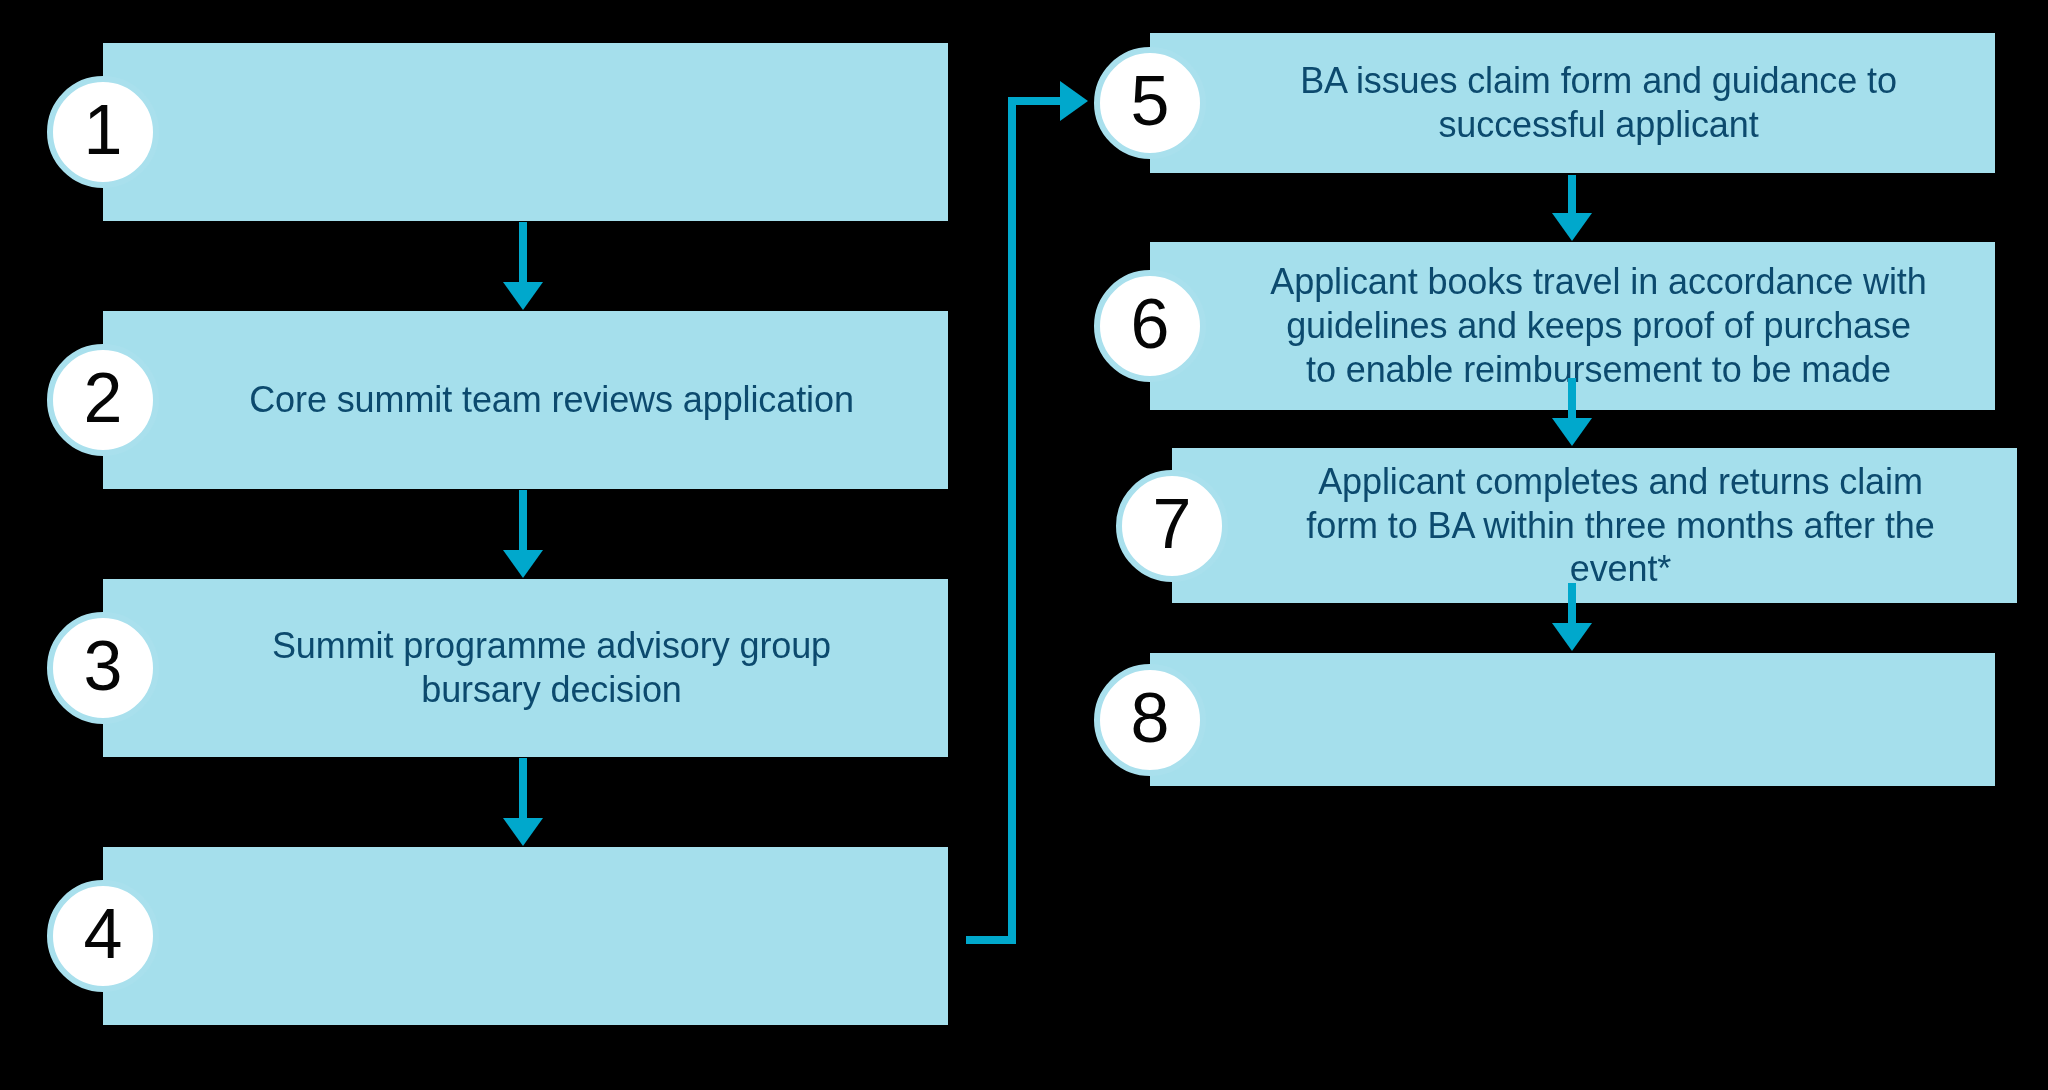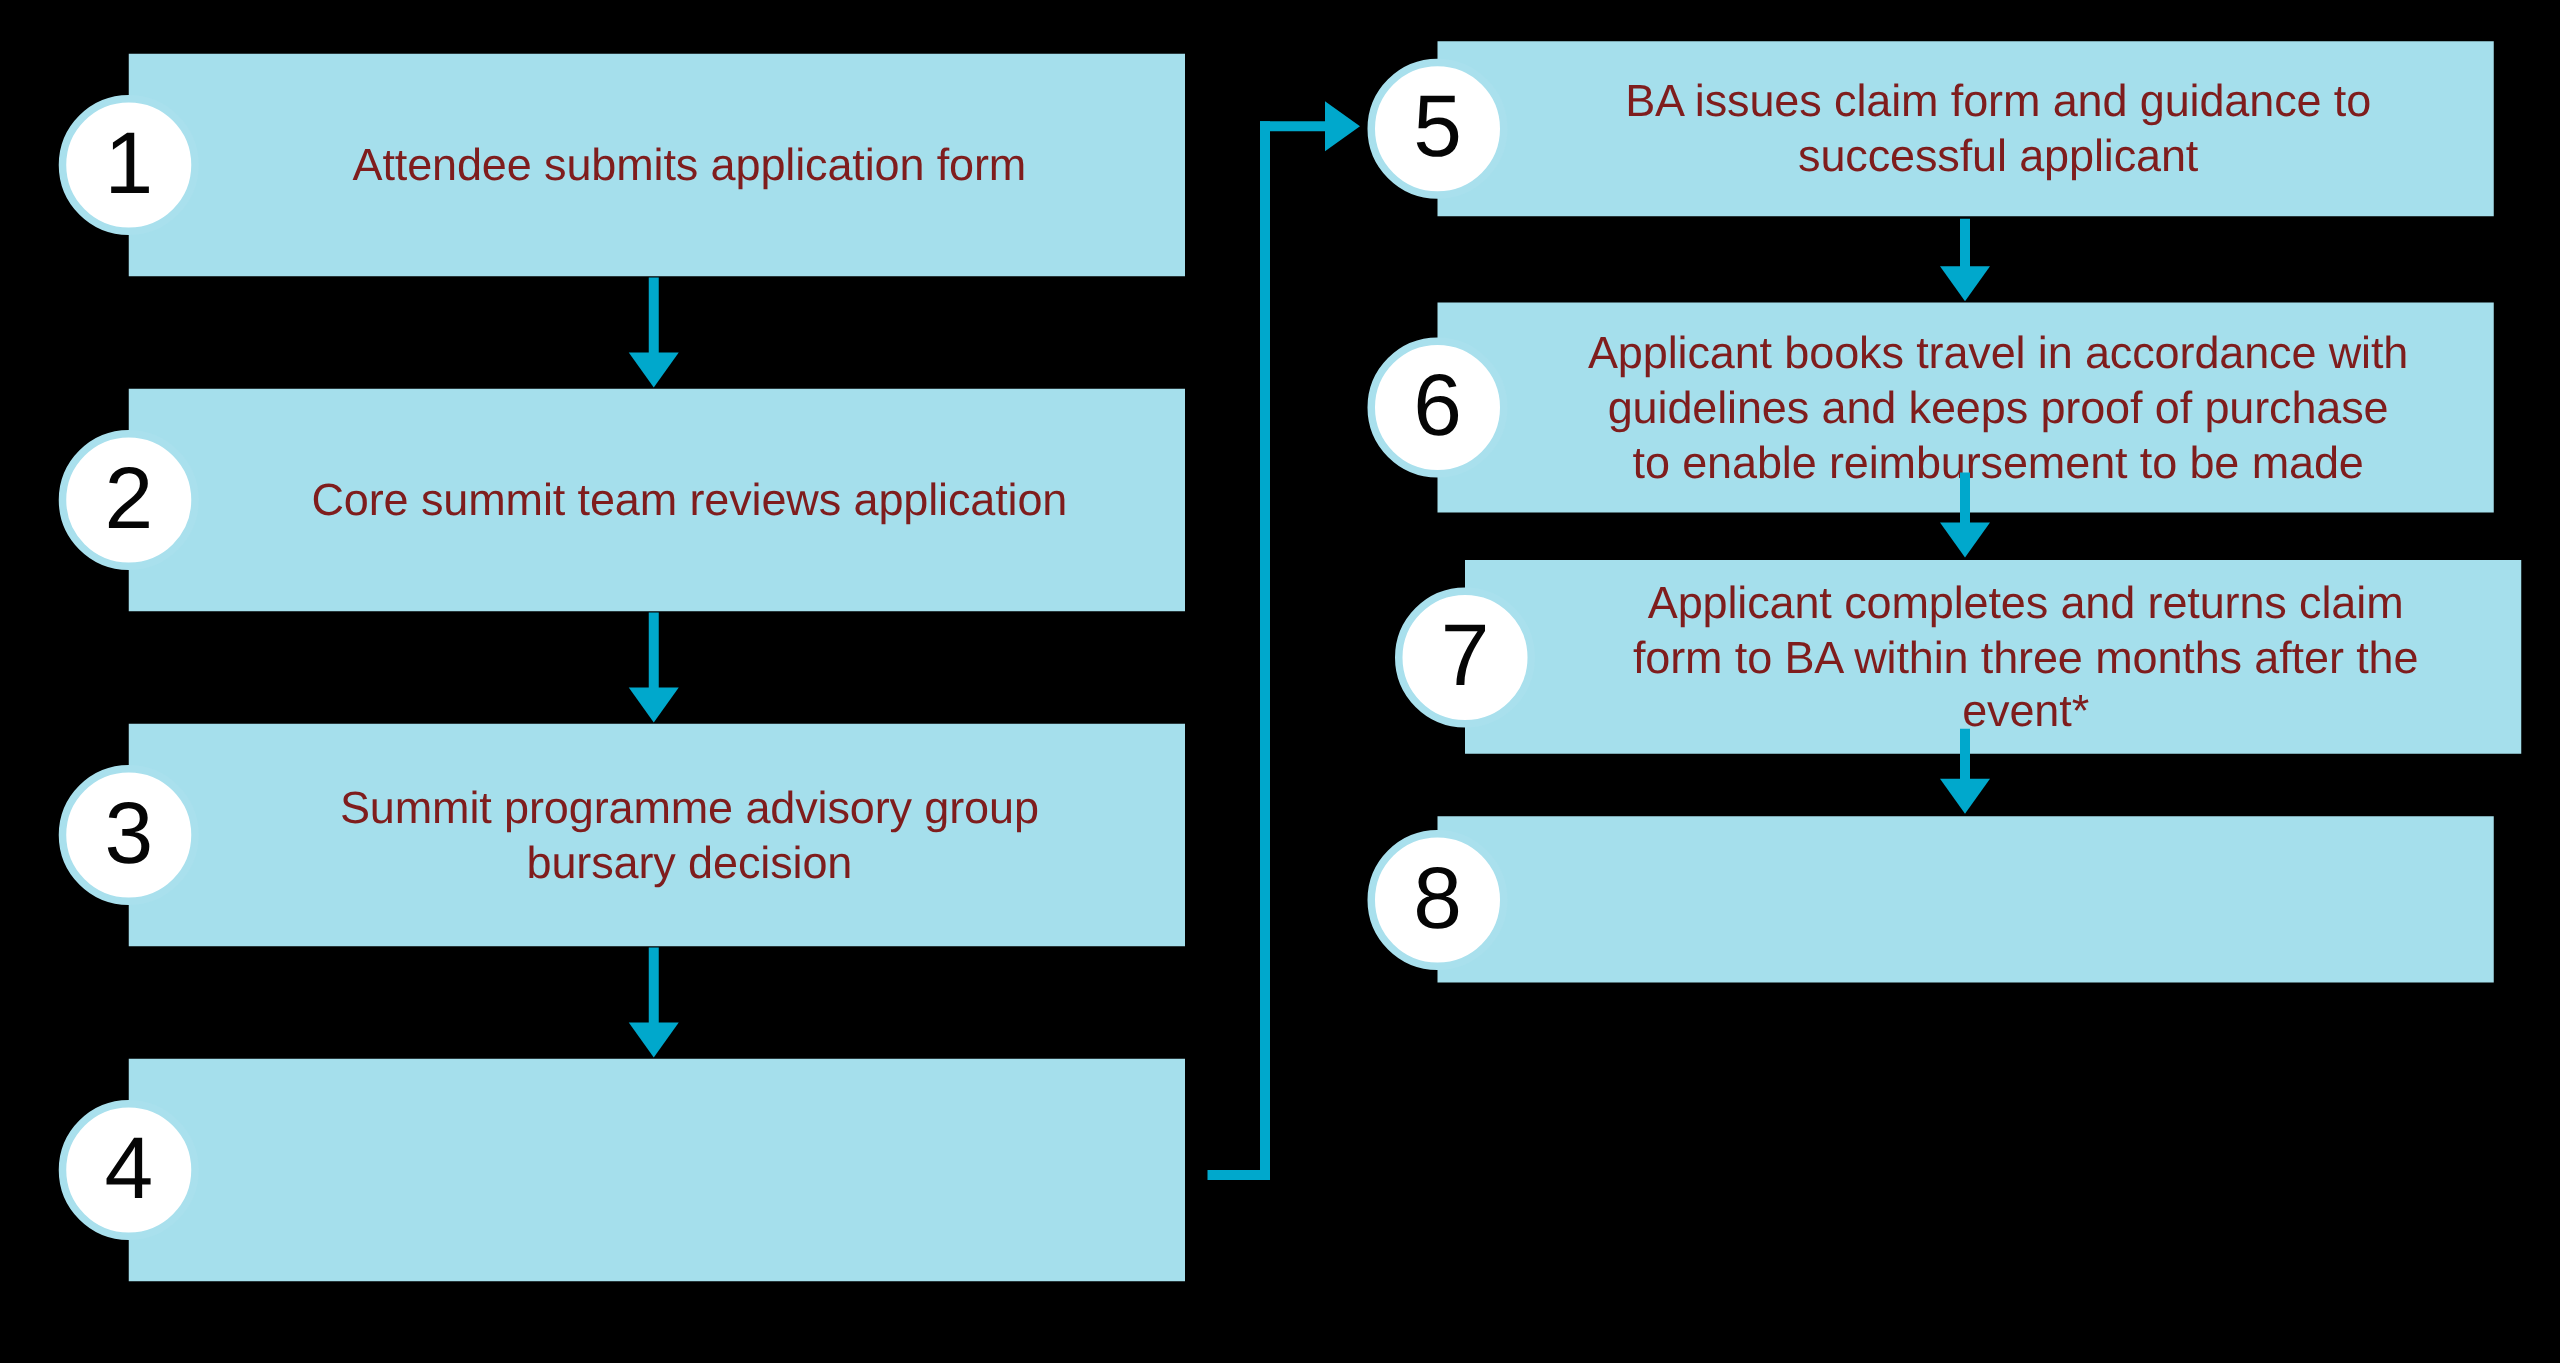--- a/index.html
+++ b/index.html
@@ -17,21 +17,21 @@
     font-family: "Liberation Sans", sans-serif;
   }
   .step {
     position: absolute;
     box-sizing: border-box;
     display: flex;
     align-items: center;
     justify-content: center;
   }
   .step-text {
-    color: #7f1d1d;
+    color: #0c4a6e;
     font-size: 36px;
     line-height: 1.22;
     text-align: center;
     padding-left: 78px;
     padding-right: 26px;
     letter-spacing: -0.1px;
     white-space: pre-line;
   }
   .step-badge {
     position: absolute;
@@ -91,21 +91,20 @@
     border-bottom: 20px solid transparent;
     border-left: 28px solid #00a8cc;
   }
 </style>
 </head>
 <body>
 
 <div id="canvas">
 
   <div class="step" style="left:103px; top:43px; width:845px; height:178px; background:#a5dfec;">
-    <div class="step-text">Attendee submits application form</div>
     <div class="step-badge">
       <span>1</span>
     </div>
   </div>
 
   <div class="arrow-v" style="left:523px; top:222px; height:88px;">
     <div class="shaft"></div>
     <div class="head"></div>
   </div>
 

